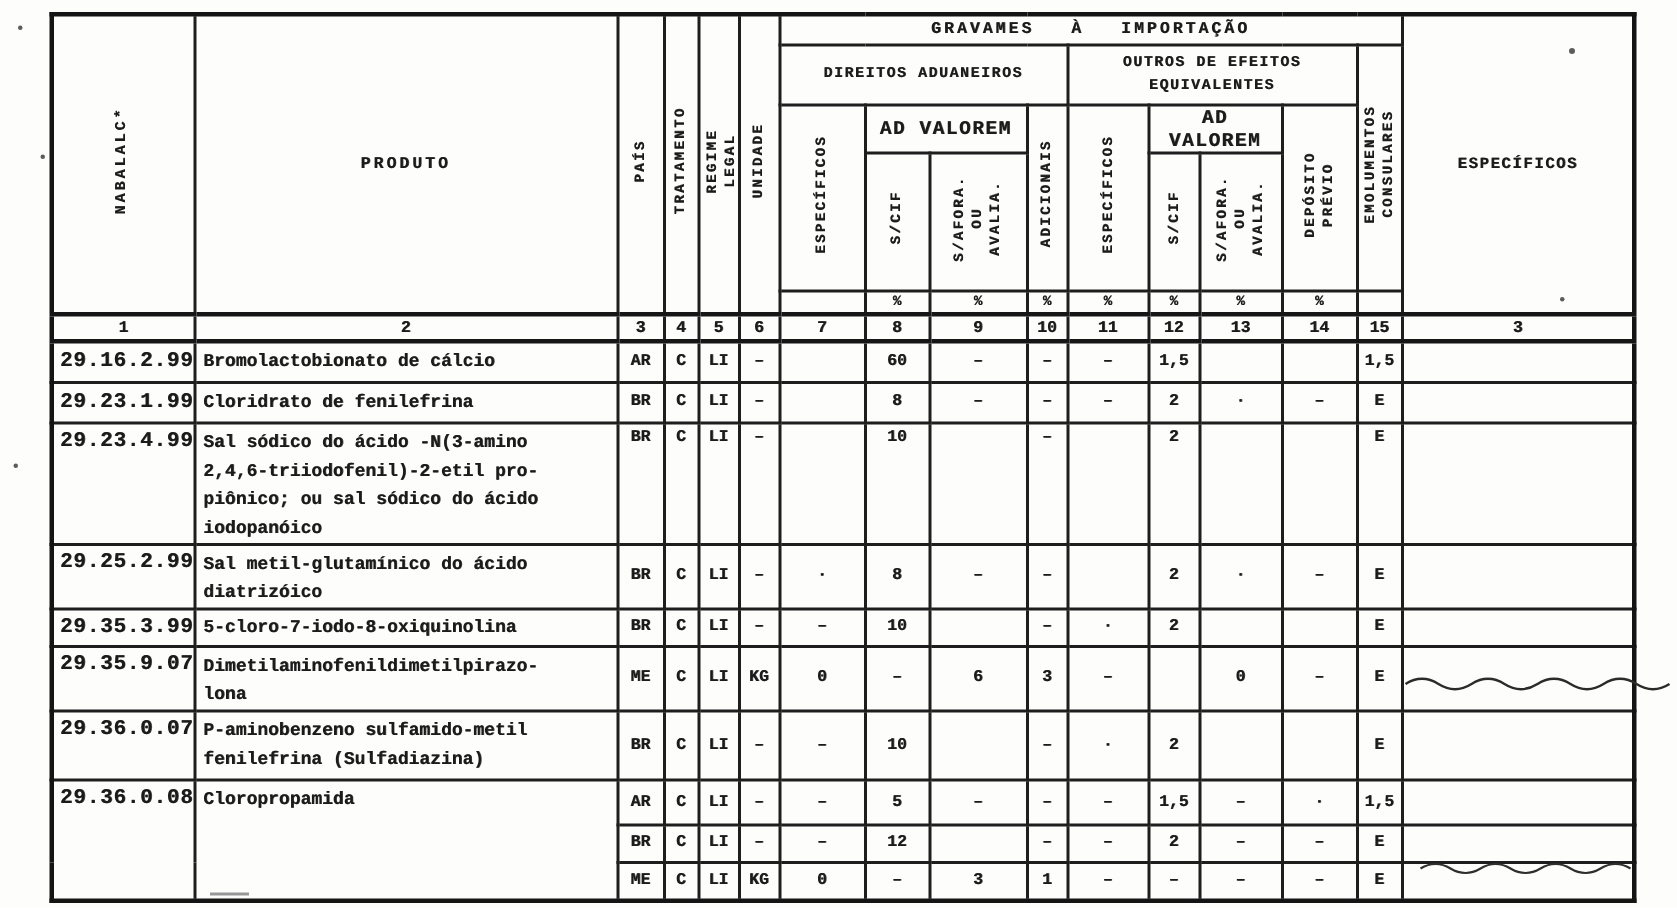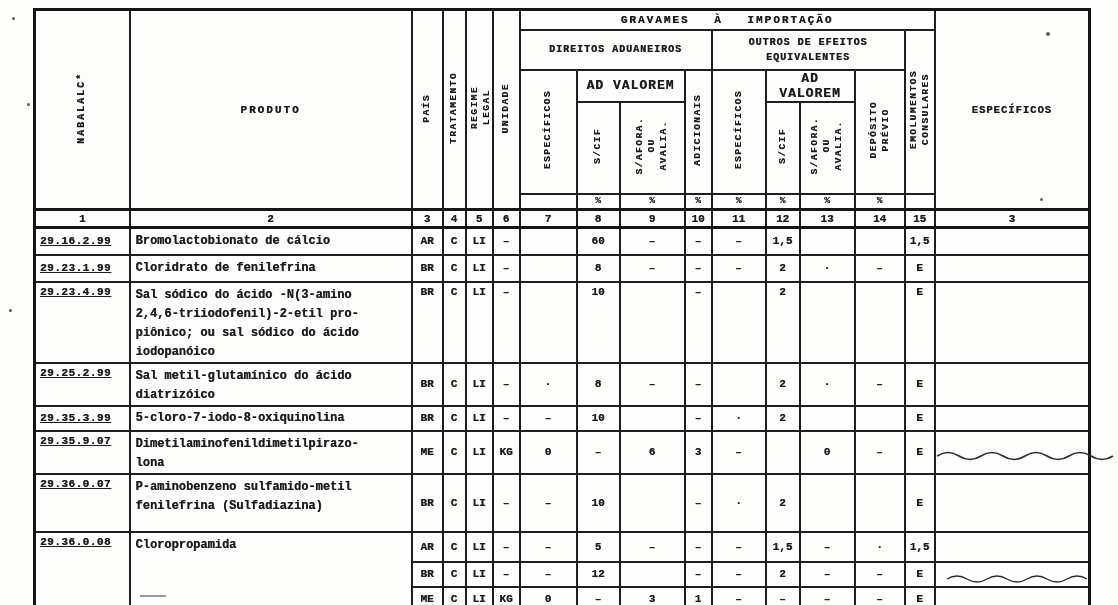--- a/index.html
+++ b/index.html
@@ -14,21 +14,21 @@
   .hA td{font-size:11px;}
   .title-cell{letter-spacing:2px;word-spacing:16px;}
   .grp{font-size:10px;letter-spacing:1px;white-space:pre-line;line-height:15px;}
   .adv{font-size:13px;letter-spacing:1px;}
   .vt{vertical-align:middle;}
   .vt span{display:inline-block;writing-mode:vertical-rl;transform:rotate(180deg);
      font-size:9.5px;letter-spacing:1.5px;white-space:pre;line-height:12px;max-height:150px;}
   .nabv span{font-size:10px;letter-spacing:2px;}
   .pct{font-size:9.5px;line-height:10px;}
   .num td{border-top:3px solid #161616;border-bottom:3px solid #161616;font-size:11px;}
-  .code{font-size:11px;letter-spacing:0.5px;text-align:left;padding-left:4px;white-space:nowrap;text-decoration:underline;}
+  .code{font-size:14px;letter-spacing:0.5px;text-align:left;padding-left:4px;white-space:nowrap;}
   .prod{text-align:left;padding-left:5px;white-space:pre-line;line-height:19px;font-size:12px;}
   .top{vertical-align:top;padding-top:3px;}
   .obs{background:transparent;}
   .outer{border:3px solid #141414;}
   .artifact{position:absolute;color:#2a2a2a;}
   .speck{width:3px;height:3px;background:#333;border-radius:50%;position:absolute;opacity:.8;}
 </style>
 </head>
 <body>
 <div class="page">
@@ -238,21 +238,21 @@
     <td>6</td>
     <td>3</td>
     <td>–</td>
     <td></td>
     <td>0</td>
     <td>–</td>
     <td>E</td>
     <td class="obs"></td>
   </tr>
 
-  <tr style="height:58px">
+  <tr style="height:46px">
     <td class="code top">29.36.0.07</td>
     <td class="prod top">P-aminobenzeno sulfamido-metil
 fenilefrina (Sulfadiazina)</td>
     <td>BR</td>
     <td>C</td>
     <td>LI</td>
     <td>–</td>
     <td>–</td>
     <td>10</td>
     <td></td>

